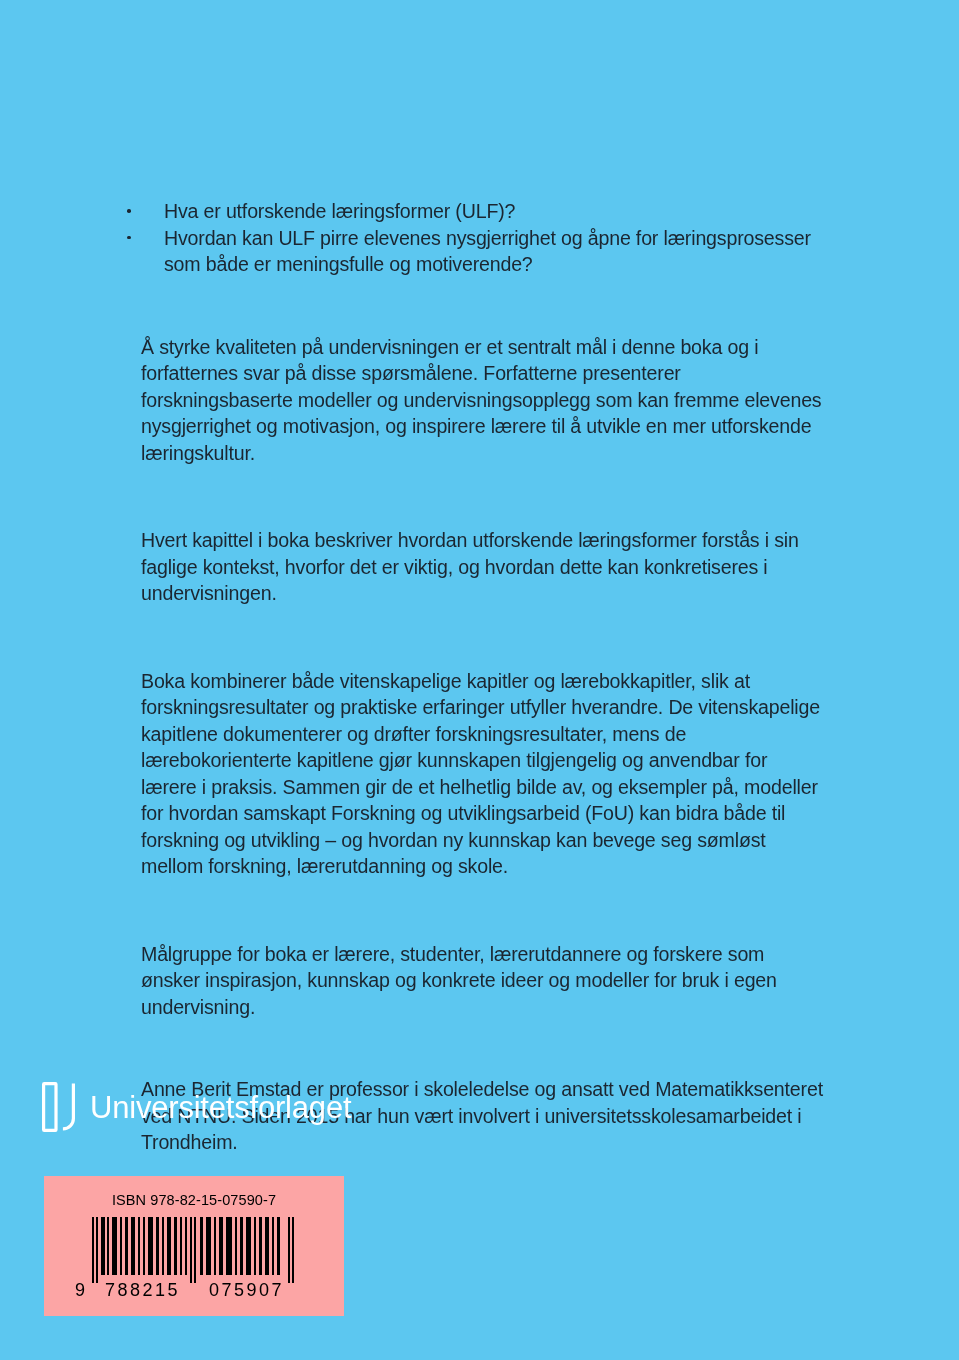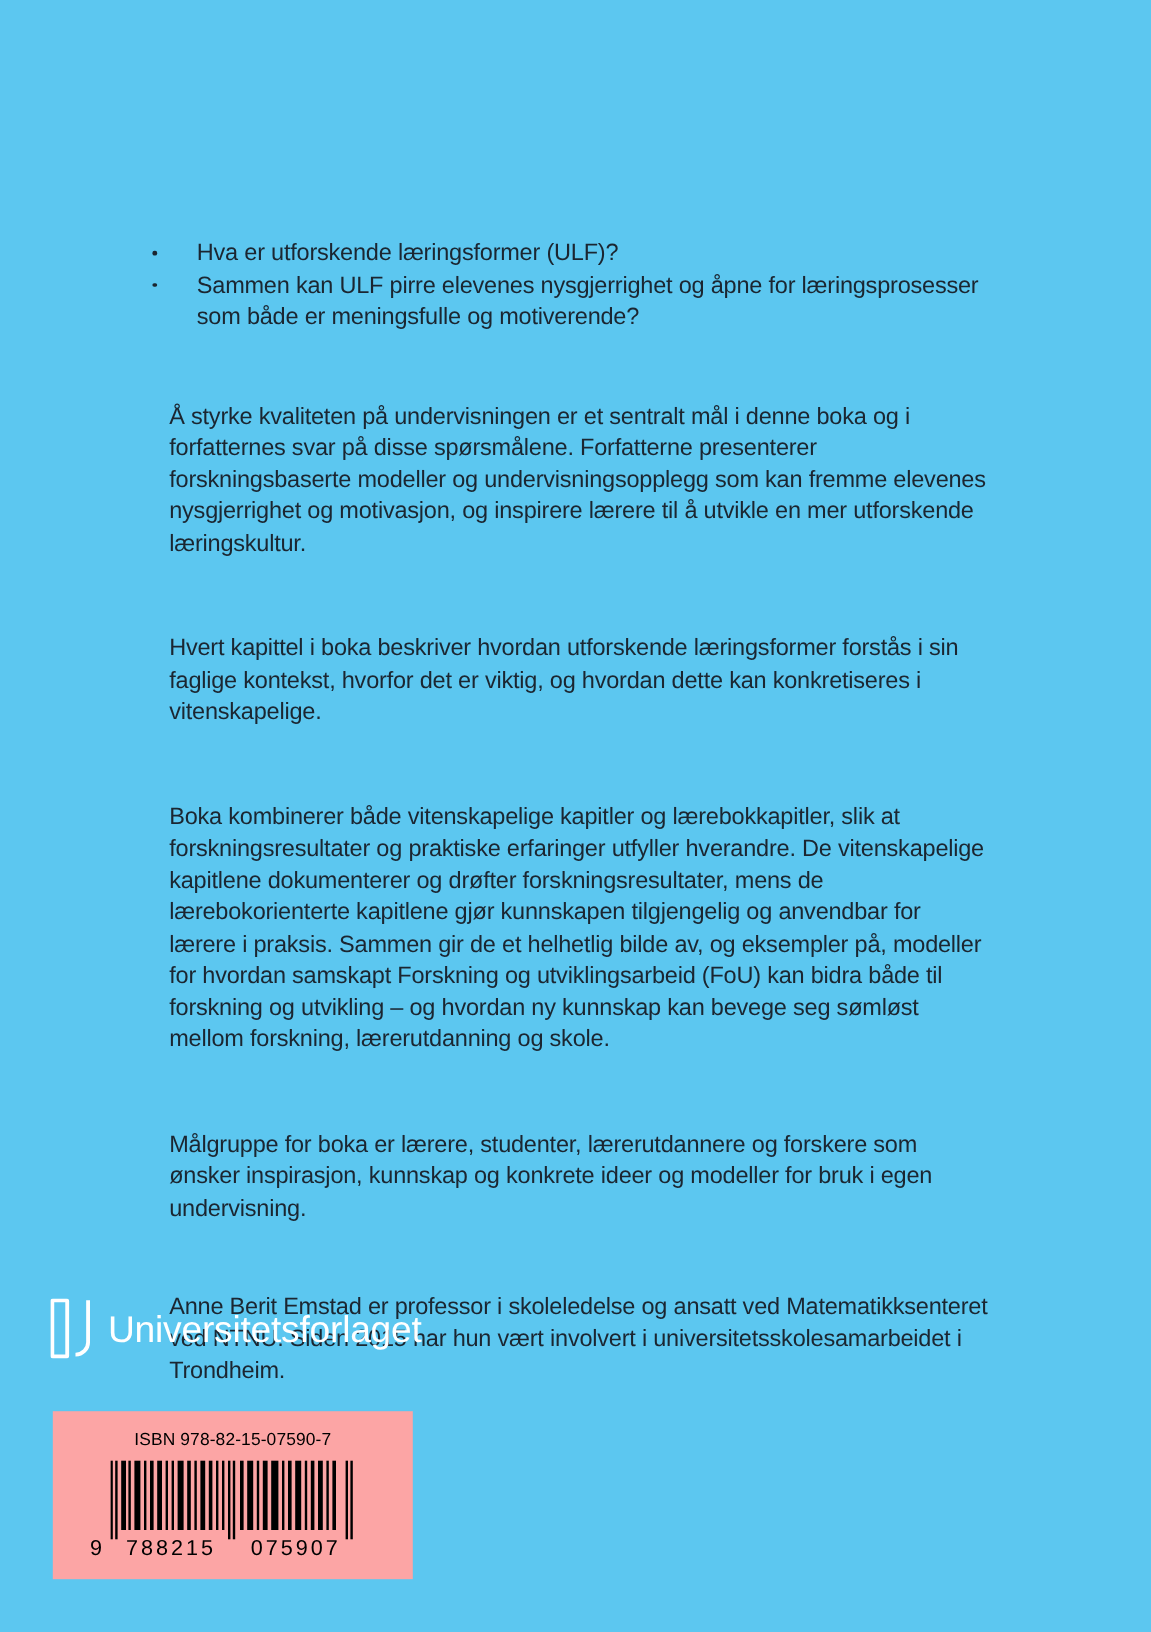--- a/index.html
+++ b/index.html
@@ -145,31 +145,31 @@
 
   <div class="content">
 
     <ul class="question-list">
       <li class="question-item body-text">
         <span class="bullet"></span>
         <span>Hva er utforskende læringsformer (ULF)?</span>
       </li>
       <li class="question-item body-text">
         <span class="bullet"></span>
-        <span>Sammen kan ULF pirre elevenes nysgjerrighet og åpne for læringsprosesser som både er meningsfulle og motiverende?</span>
+        <span>Hvordan kan ULF pirre elevenes nysgjerrighet og åpne for læringsprosesser som både er meningsfulle og motiverende?</span>
       </li>
     </ul>
 
     <div class="gap-lg"></div>
 
     <p class="para body-text">Å styrke kvaliteten på undervisningen er et sentralt mål i denne boka og i forfatternes svar på disse spørsmålene. Forfatterne presenterer forskningsbaserte modeller og undervisningsopplegg som kan fremme elevenes nysgjerrighet og motivasjon, og inspirere lærere til å utvikle en mer utforskende læringskultur.</p>
 
     <div class="gap-md"></div>
 
-    <p class="para body-text">Hvert kapittel i boka beskriver hvordan utforskende læringsformer forstås i sin faglige kontekst, hvorfor det er viktig, og hvordan dette kan konkretiseres i vitenskapelige.</p>
+    <p class="para body-text">Hvert kapittel i boka beskriver hvordan utforskende læringsformer forstås i sin faglige kontekst, hvorfor det er viktig, og hvordan dette kan konkretiseres i undervisningen.</p>
 
     <div class="gap-md"></div>
 
     <p class="para body-text">Boka kombinerer både vitenskapelige kapitler og lærebokkapitler, slik at forskningsresultater og praktiske erfaringer utfyller hverandre. De vitenskapelige kapitlene dokumenterer og drøfter forskningsresultater, mens de lærebokorienterte kapitlene gjør kunnskapen tilgjengelig og anvendbar for lærere i praksis. Sammen gir de et helhetlig bilde av, og eksempler på, modeller for hvordan samskapt Forskning og utviklingsarbeid (FoU) kan bidra både til forskning og utvikling – og hvordan ny kunnskap kan bevege seg sømløst mellom forskning, lærerutdanning og skole.</p>
 
     <div class="gap-md"></div>
 
     <p class="para body-text">Målgruppe for boka er lærere, studenter, lærerutdannere og forskere som ønsker inspirasjon, kunnskap og konkrete ideer og modeller for bruk i egen undervisning.</p>
 
     <div class="gap-sm"></div>

